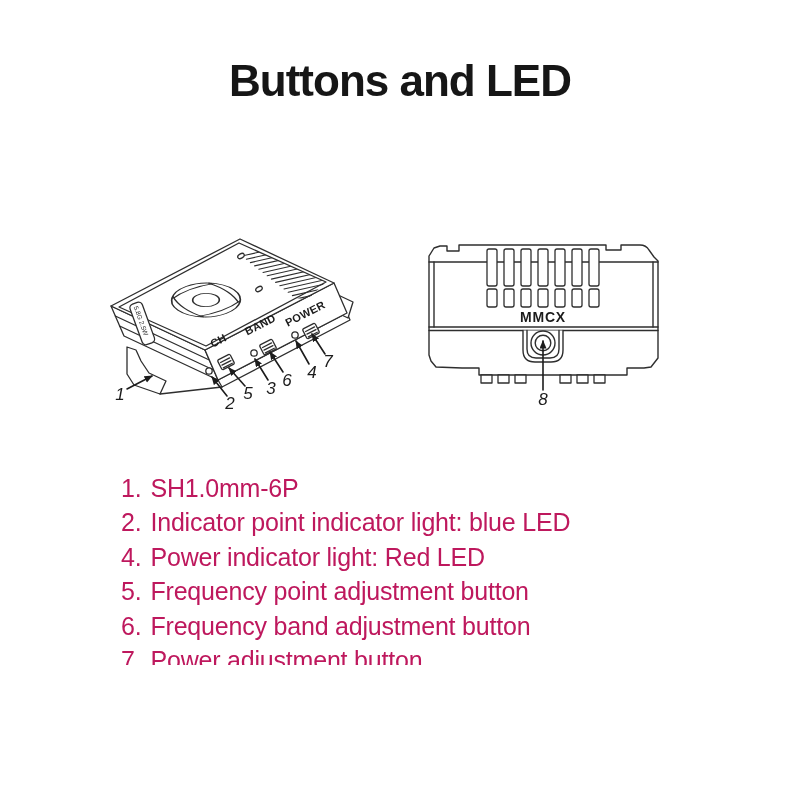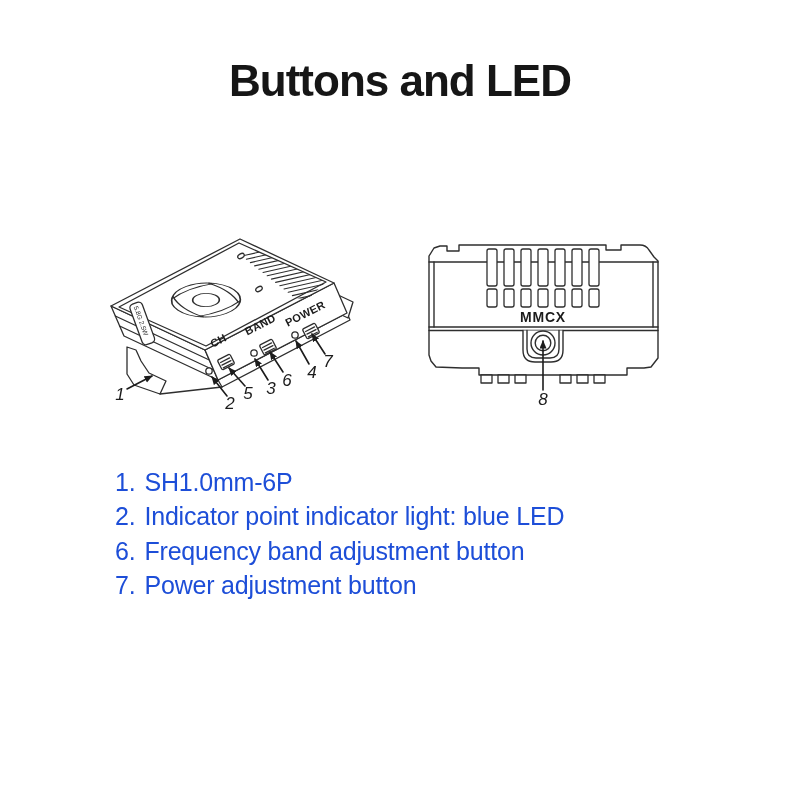--- a/index.html
+++ b/index.html
@@ -1,22 +1,22 @@
 <!DOCTYPE html>
 <html><head>
 <meta charset="utf-8">
 <style>
   html,body{margin:0;padding:0;background:#fff;}
   .page{position:relative;width:800px;height:665px;background:#fff;overflow:hidden;
         font-family:"Liberation Sans",sans-serif;}
   .title{position:absolute;top:56px;left:0;width:800px;text-align:center;
          font-size:44px;line-height:49px;font-weight:700;color:#161616;letter-spacing:-1px;}
   .diagram{position:absolute;left:0;top:0;width:800px;height:800px;}
-  .legend{position:absolute;left:105px;top:455px;margin:10px;padding:0;list-style:none;
-          font-size:25px;line-height:34.4px;color:#1d4ed8;letter-spacing:-0.2px;}
+  .legend{position:absolute;left:105px;top:455px;margin:16px;padding:0;list-style:none;
+          font-size:25px;line-height:34.4px;color:#be185d;letter-spacing:-0.2px;}
   .legend li .no{display:inline-block;margin-right:9px;}
   svg text{font-family:"Liberation Sans",sans-serif;}
   .face-label{font-size:11px;font-weight:700;fill:#1b1b1b;letter-spacing:0.3px;}
   .callout-num{font-size:17px;font-style:italic;fill:#1c1c1c;}
   .mmcx{font-size:14px;font-weight:700;fill:#1b1b1b;letter-spacing:0.8px;}
   .tinytxt{font-size:6.5px;fill:#2e2e2e;}
 </style>
 </head>
 <body>
 
@@ -183,17 +183,19 @@
         <text class="callout-num" x="287" y="386">6</text>
         <text class="callout-num" x="328" y="367">7</text>
         <text class="callout-num" x="543" y="405">8</text>
       </g>
     </g>
   </svg>
 
   <ol class="legend">
     <li><span class="no">1.</span><span>SH1.0mm-6P</span></li>
     <li><span class="no">2.</span><span>Indicator point indicator light: blue LED</span></li>
+    <li><span class="no">4.</span><span>Power indicator light: Red LED</span></li>
+    <li><span class="no">5.</span><span>Frequency point adjustment button</span></li>
     <li><span class="no">6.</span><span>Frequency band adjustment button</span></li>
     <li><span class="no">7.</span><span>Power adjustment button</span></li>
   </ol>
 
 </div>
 
 </body></html>

